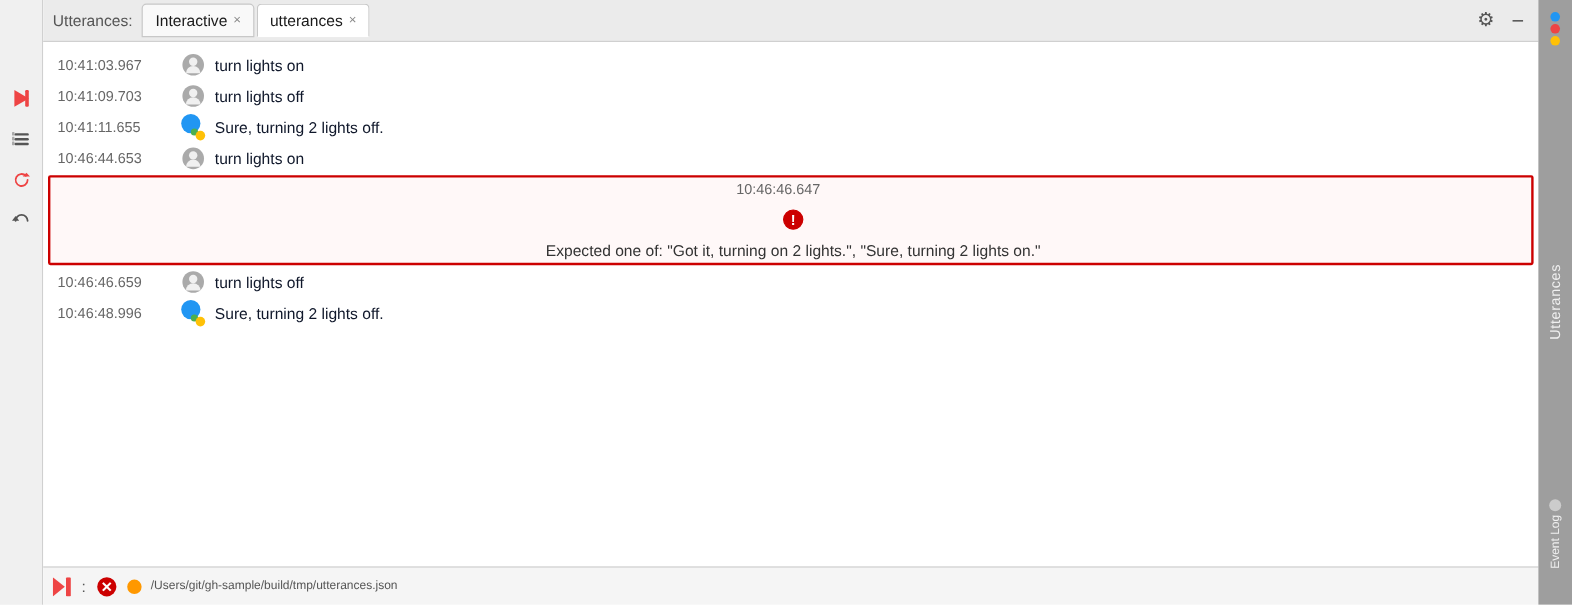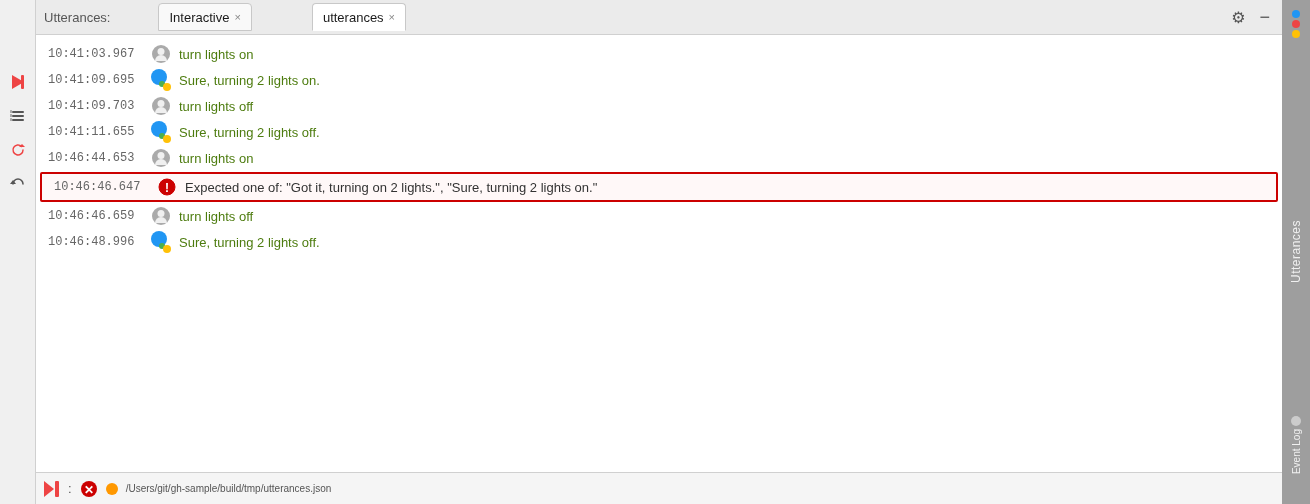--- a/index.html
+++ b/index.html
@@ -42,39 +42,38 @@
       background: #ffffff;
     }
 
     .tab-bar {
       display: flex;
       align-items: center;
       background: #ebebeb;
       border-bottom: 1px solid #d0d0d0;
       height: 35px;
       padding: 0 8px;
-      gap: 40px;
     }
 
     .tab-label-static {
       font-size: 13px;
       color: #555;
       margin-right: 8px;
       font-weight: 500;
     }
 
     .tab {
       display: flex;
       align-items: center;
       padding: 0 10px;
       height: 28px;
       background: #f9f9f9;
       border: 1px solid #c8c8c8;
       border-radius: 4px 4px 0 0;
-      margin-right: 20px;
+      margin-right: 2px;
       cursor: pointer;
       font-size: 13px;
       gap: 5px;
     }
 
     .tab.active {
       background: #ffffff;
       border-bottom-color: #ffffff;
     }
 
@@ -122,28 +121,28 @@
       padding: 3px 8px 3px 12px;
       min-height: 26px;
       gap: 8px;
     }
 
     .utterance-row.error-row {
       border: 2px solid #cc0000;
       margin: 1px 4px;
       border-radius: 2px;
       background: #fff8f8;
+      flex-direction: column;
     }
 
     .timestamp {
       font-size: 12px;
       color: #666;
       min-width: 95px;
       font-variant-numeric: tabular-nums;
-      font-family: Liberation Mono, monospace;
     }
 
     .speaker-icon {
       width: 20px;
       height: 20px;
       display: flex;
       align-items: center;
       justify-content: center;
       flex-shrink: 0;
     }
@@ -211,21 +210,21 @@
       bottom: 4px;
       right: 6px;
       width: 6px;
       height: 6px;
       background: #4CAF50;
       border-radius: 50%;
     }
 
     .utterance-text {
       font-size: 13px;
-      color: #4d7c0f;
+      color: #0f172a;
     }
 
     .utterance-text.error-text {
       color: #333;
     }
 
     .bottom-bar {
       display: flex;
       align-items: center;
       border-top: 1px solid #d0d0d0;
@@ -337,92 +336,81 @@
   <div class="utterances-list">
 
     <div class="utterance-row">
       <span class="timestamp">10:41:03.967</span>
       <div class="speaker-icon">
         <div class="user-avatar"></div>
       </div>
       <span class="utterance-text">turn lights on</span>
     </div>
 
-    <div class="utterance-row">
-      <span class="timestamp">10:41:09.695</span>
+
+    <div class="utterance-row">
+      <span class="timestamp">10:41:09.703</span>
+      <div class="speaker-icon">
+        <div class="user-avatar"></div>
+      </div>
+      <span class="utterance-text">turn lights off</span>
+    </div>
+
+    <div class="utterance-row">
+      <span class="timestamp">10:41:11.655</span>
       <div class="speaker-icon">
         <div class="bot-avatar-container">
           <div class="bot-circle-blue"></div>
           <div class="bot-dot-green"></div>
           <div class="bot-dot-yellow"></div>
         </div>
       </div>
-      <span class="utterance-text">Sure, turning 2 lights on.</span>
-    </div>
-
-    <div class="utterance-row">
-      <span class="timestamp">10:41:09.703</span>
+      <span class="utterance-text">Sure, turning 2 lights off.</span>
+    </div>
+
+    <div class="utterance-row">
+      <span class="timestamp">10:46:44.653</span>
       <div class="speaker-icon">
         <div class="user-avatar"></div>
       </div>
+      <span class="utterance-text">turn lights on</span>
+    </div>
+
+
+    <div class="utterance-row error-row">
+      <span class="timestamp">10:46:46.647</span>
+      <div class="speaker-icon">
+        <svg width="18" height="18" viewBox="0 0 18 18">
+          <circle cx="9" cy="9" r="8" fill="#cc0000" stroke="#cc0000" stroke-width="1"></circle>
+          <text x="9" y="13.5" text-anchor="middle" fill="white" font-size="12" font-weight="bold">!</text>
+        </svg>
+      </div>
+      <span class="utterance-text error-text">Expected one of: "Got it, turning on 2 lights.", "Sure, turning 2 lights on."</span>
+    </div>
+
+    <div class="utterance-row">
+      <span class="timestamp">10:46:46.659</span>
+      <div class="speaker-icon">
+        <div class="user-avatar"></div>
+      </div>
       <span class="utterance-text">turn lights off</span>
     </div>
 
     <div class="utterance-row">
-      <span class="timestamp">10:41:11.655</span>
+      <span class="timestamp">10:46:48.996</span>
       <div class="speaker-icon">
         <div class="bot-avatar-container">
           <div class="bot-circle-blue"></div>
           <div class="bot-dot-green"></div>
           <div class="bot-dot-yellow"></div>
         </div>
       </div>
       <span class="utterance-text">Sure, turning 2 lights off.</span>
     </div>
 
-    <div class="utterance-row">
-      <span class="timestamp">10:46:44.653</span>
-      <div class="speaker-icon">
-        <div class="user-avatar"></div>
-      </div>
-      <span class="utterance-text">turn lights on</span>
-    </div>
-
-
-    <div class="utterance-row error-row">
-      <span class="timestamp">10:46:46.647</span>
-      <div class="speaker-icon">
-        <svg width="18" height="18" viewBox="0 0 18 18">
-          <circle cx="9" cy="9" r="8" fill="#cc0000" stroke="#cc0000" stroke-width="1"></circle>
-          <text x="9" y="13.5" text-anchor="middle" fill="white" font-size="12" font-weight="bold">!</text>
-        </svg>
-      </div>
-      <span class="utterance-text error-text">Expected one of: "Got it, turning on 2 lights.", "Sure, turning 2 lights on."</span>
-    </div>
-
-    <div class="utterance-row">
-      <span class="timestamp">10:46:46.659</span>
-      <div class="speaker-icon">
-        <div class="user-avatar"></div>
-      </div>
-      <span class="utterance-text">turn lights off</span>
-    </div>
-
-    <div class="utterance-row">
-      <span class="timestamp">10:46:48.996</span>
-      <div class="speaker-icon">
-        <div class="bot-avatar-container">
-          <div class="bot-circle-blue"></div>
-          <div class="bot-dot-green"></div>
-          <div class="bot-dot-yellow"></div>
-        </div>
-      </div>
-      <span class="utterance-text">Sure, turning 2 lights off.</span>
-    </div>
-
   </div>
 
   <div class="bottom-bar">
     <svg width="16" height="16" viewBox="0 0 16 16" style="cursor:pointer">
       <polygon points="0,0 10,8 0,16" fill="#e44"></polygon>
       <rect x="11" y="0" width="4" height="16" rx="1" fill="#e44"></rect>
     </svg>
     <span class="colon-text">:</span>
     <svg width="18" height="18" viewBox="0 0 18 18">
       <circle cx="9" cy="9" r="8" fill="#cc0000"></circle>

